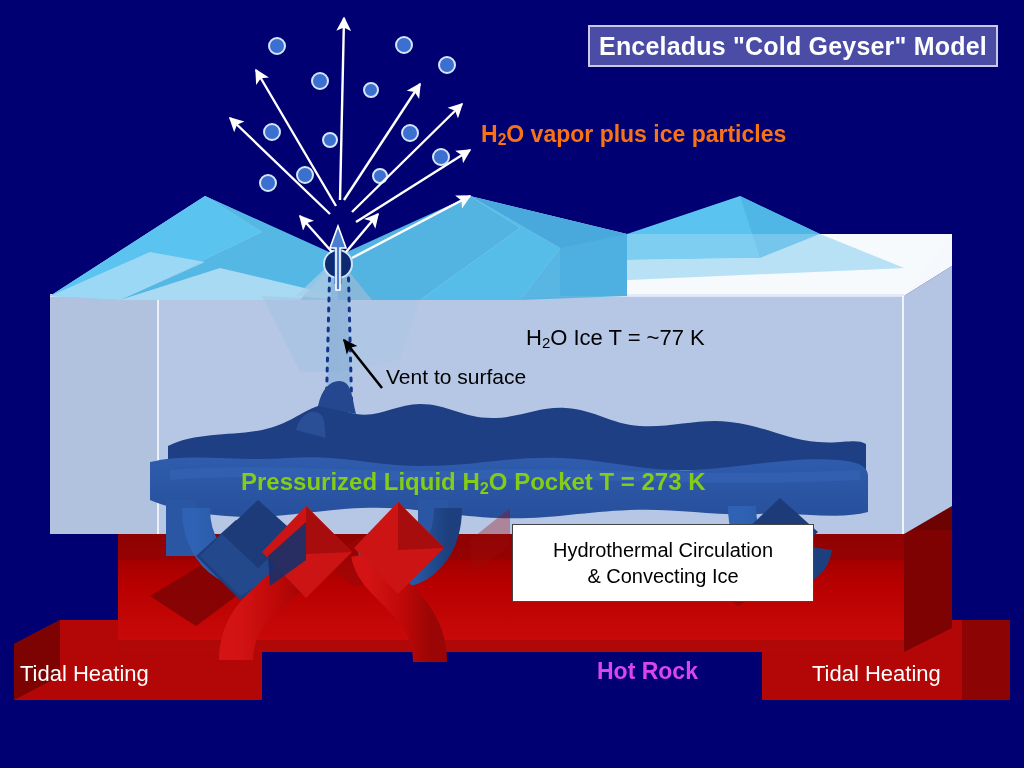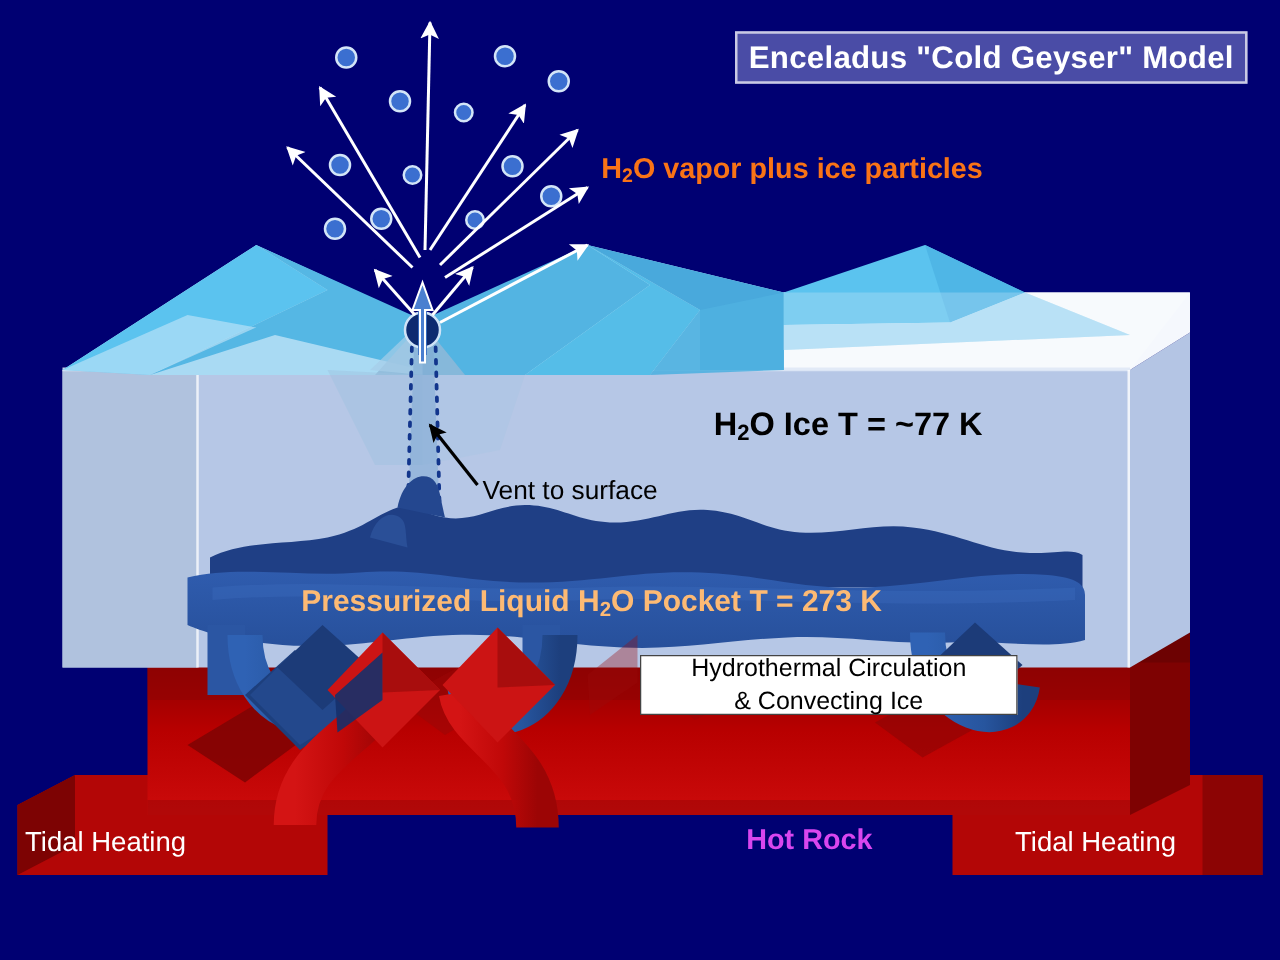--- a/index.html
+++ b/index.html
@@ -47,47 +47,46 @@
     letter-spacing: .2px;
   }
   #plume-label {
     left: 481px;
     top: 121px;
     color: #f97316;
     font-size: 23px;
     font-weight: bold;
   }
   #ice-label {
-    left: 571px;
+    left: 526px;
     top: 325px;
     color: #000000;
-    font-size: 26px;
-    font-weight: bold;
+    font-size: 22px;
+    font-weight: normal;
   }
   #vent-label {
     left: 386px;
     top: 365px;
     color: #000000;
     font-size: 21px;
     font-weight: normal;
-    margin-top: 16px;
   }
   #pocket-label {
     left: 241px;
     top: 468px;
-    color: #fdba74;
+    color: #84cc16;
     font-size: 24px;
     font-weight: bold;
   }
   #hydro-box {
     position: absolute;
     left: 512px;
     top: 524px;
     width: 302px;
-    height: 48px;
+    height: 78px;
     background: #ffffff;
     border: 1px solid #444444;
     box-sizing: border-box;
     display: flex;
     flex-direction: column;
     align-items: center;
     justify-content: center;
   }
   #hydro-box span {
     color: #000000;

